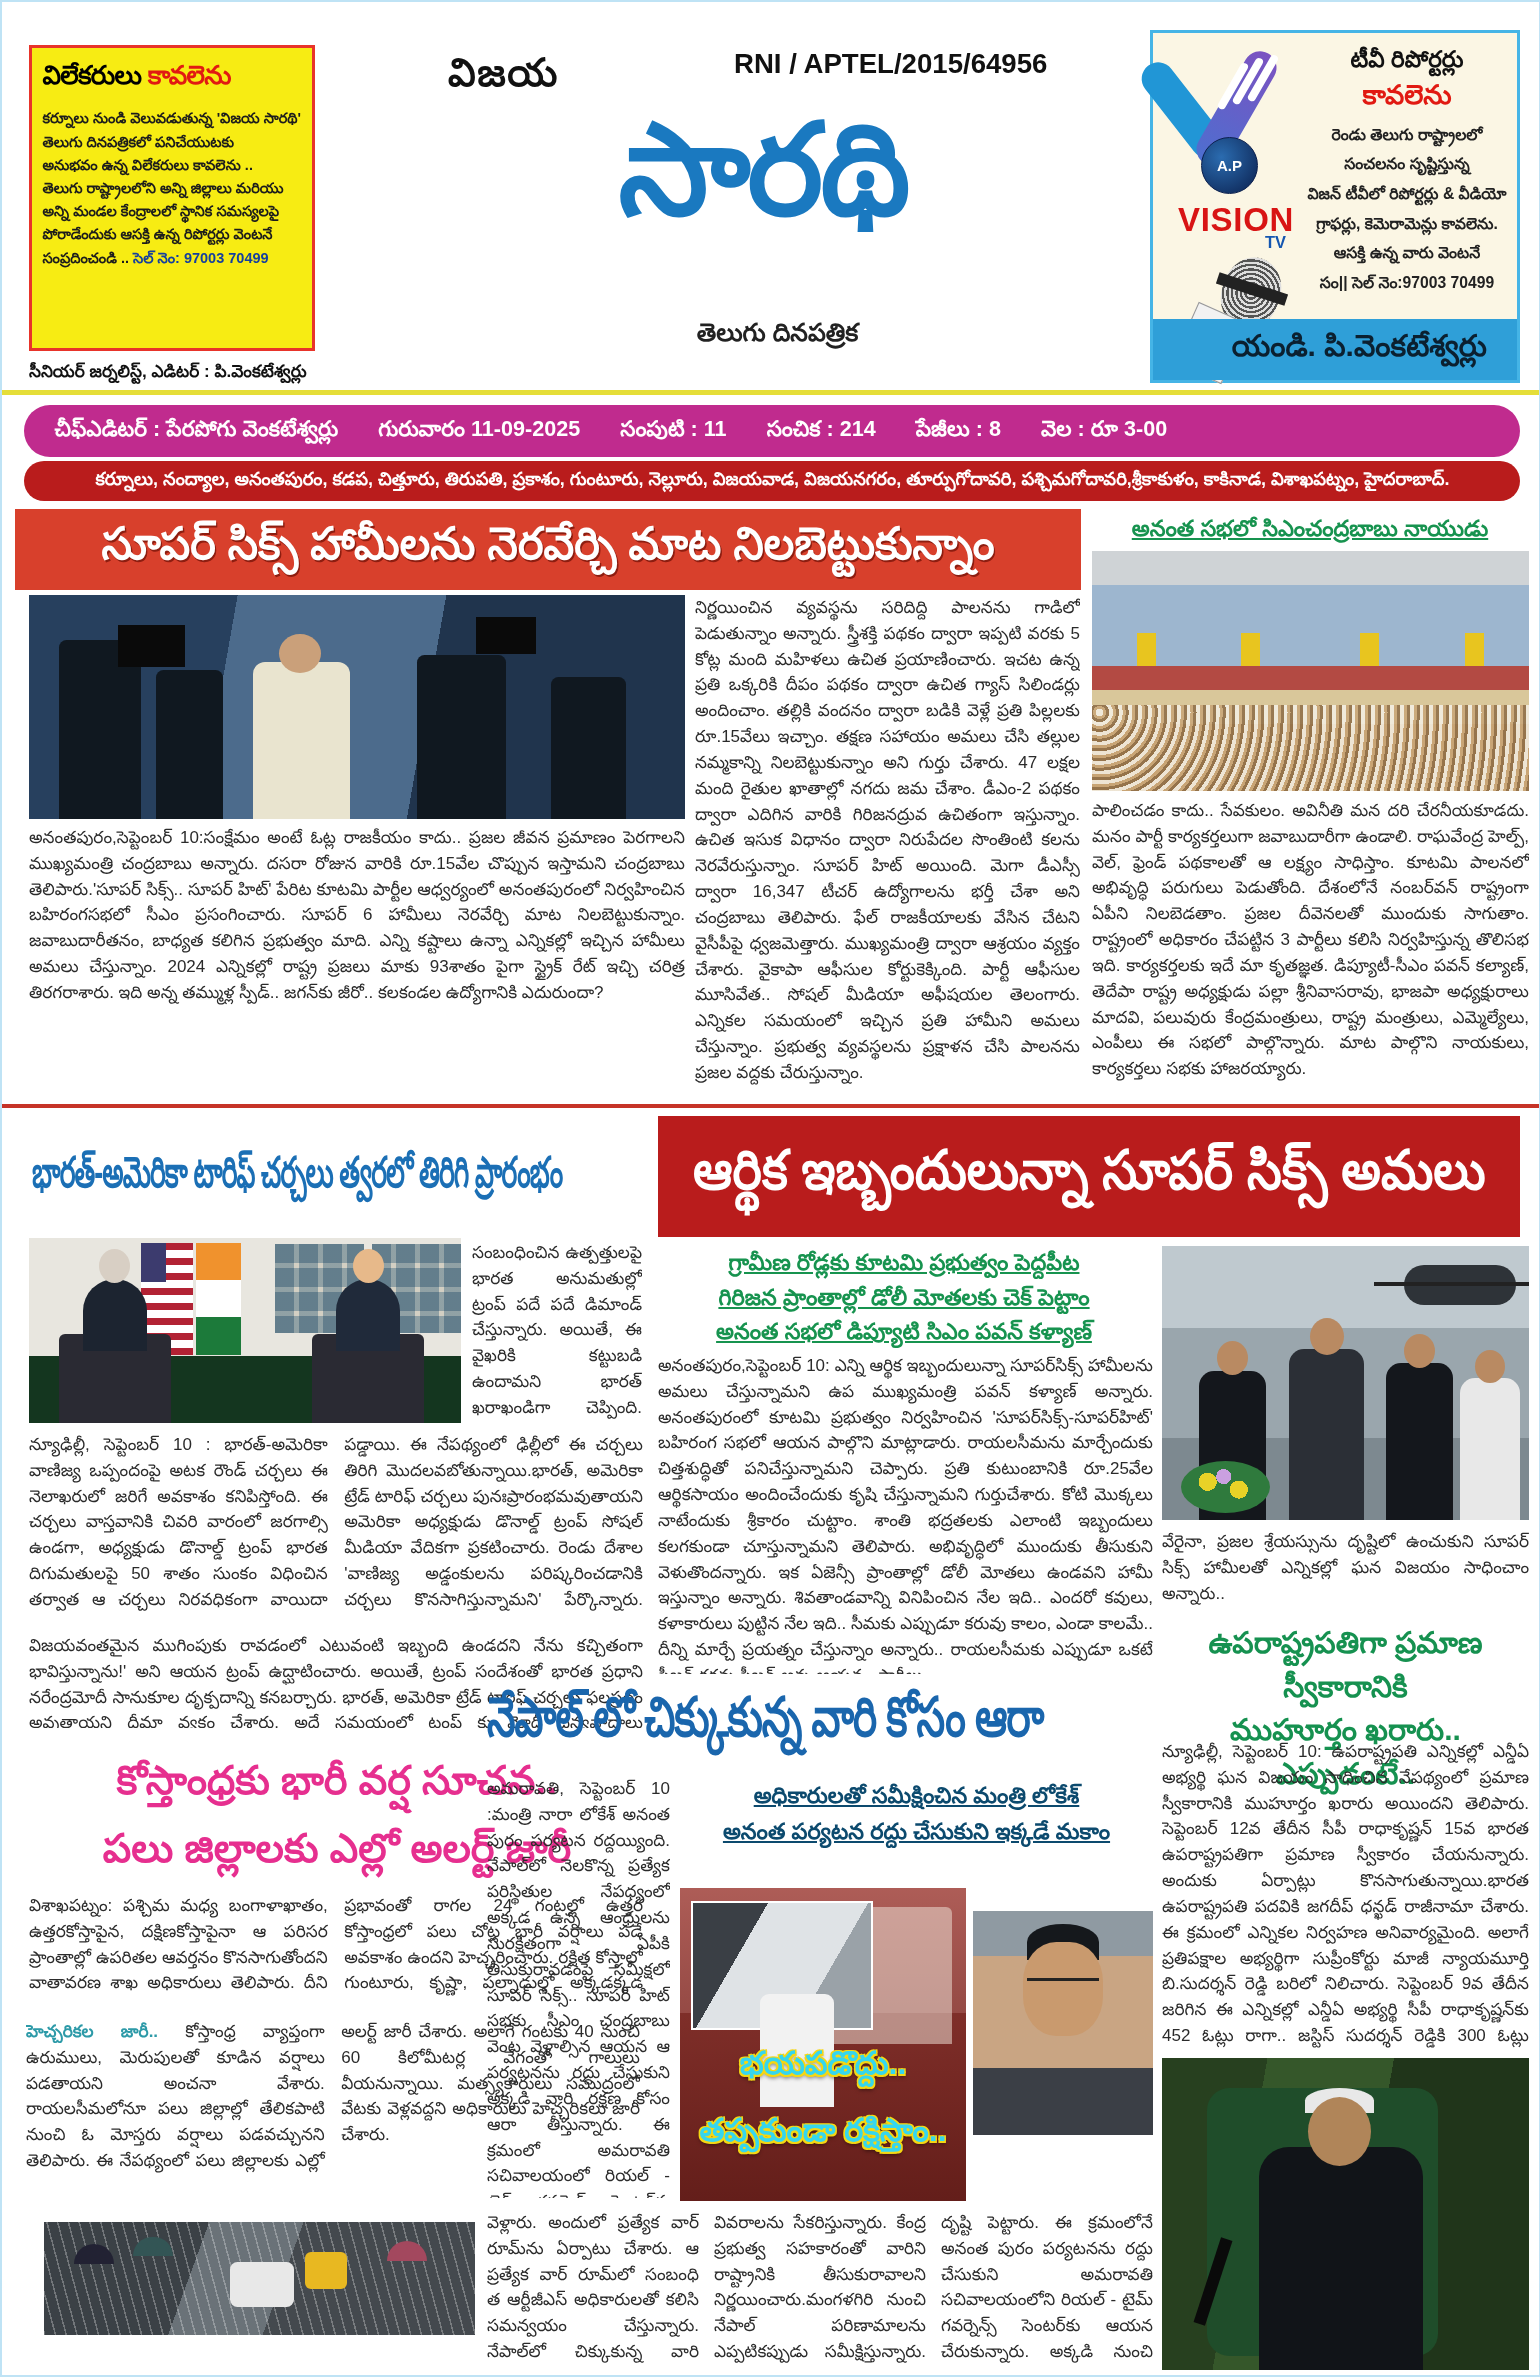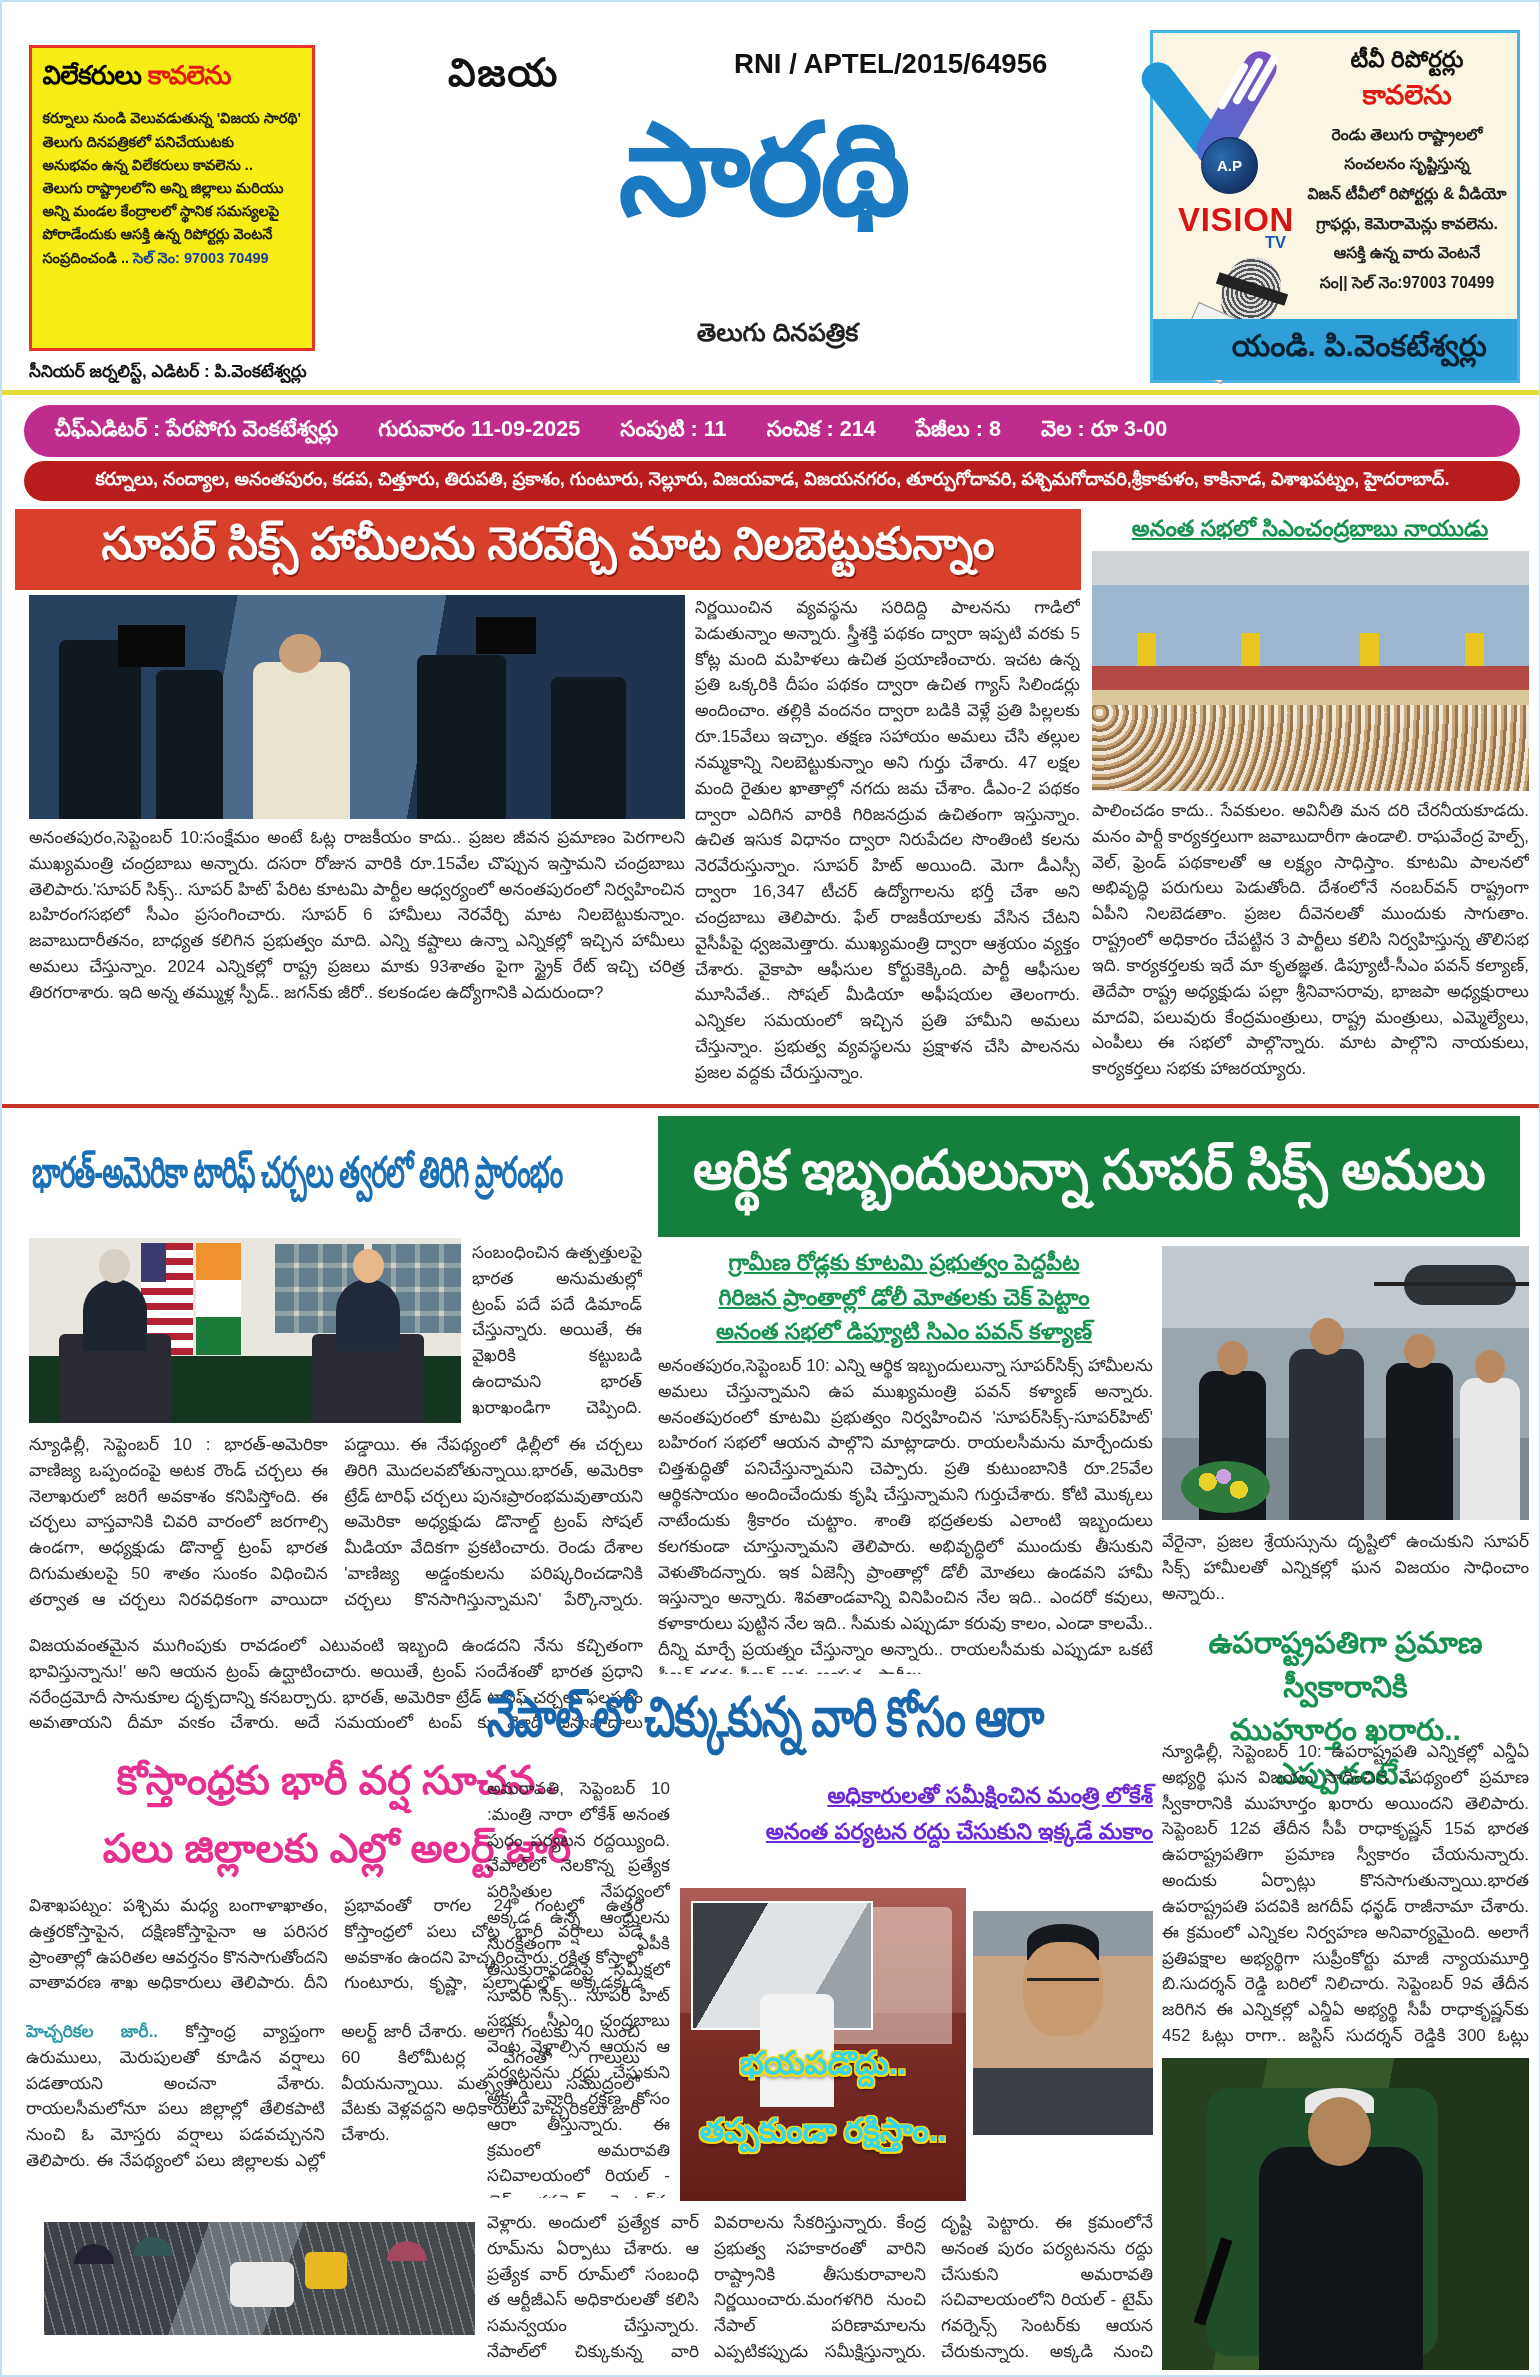--- a/index.html
+++ b/index.html
@@ -103,24 +103,24 @@
   .alert-label{color:#2d9aa8;font-weight:bold;}
 
   #photo-rain{left:42px;top:2220px;width:431px;height:113px;
      background:linear-gradient(110deg,#3b4146 0 35%,#6a7278 35% 55%,#44494e 55% 100%);}
   #photo-rain .streaks{position:absolute;inset:0;background:repeating-linear-gradient(75deg,rgba(255,255,255,.28) 0 1.5px,transparent 1.5px 10.4px);}
   #photo-rain .car{position:absolute;left:186px;top:40px;width:64px;height:45px;background:#e8e8e8;border-radius:7.5px;}
   #photo-rain .auto{position:absolute;left:261px;top:30px;width:42px;height:37px;background:#e8b821;border-radius:6px;}
   #photo-rain .umb{position:absolute;width:40px;height:19.4px;border-radius:40px 40px 0 0;background:#223;}
 
   
-  #econ-banner{left:656px;top:1114px;width:862px;height:121px;background:#15803d;display:flex;align-items:center;justify-content:center;overflow:hidden;}
+  #econ-banner{left:656px;top:1114px;width:862px;height:121px;background:#b91c1c;display:flex;align-items:center;justify-content:center;overflow:hidden;}
   #econ-banner span{color:#fff;font-weight:bold;font-size:55px;white-space:nowrap;transform:scaleX(.9);}
   .green-sub{color:#17934f;font-weight:bold;font-size:22.4px;text-decoration:underline;text-align:center;line-height:1.55;}
-  .pink-sub{color:#6d28d9;font-weight:bold;font-size:22.4px;text-decoration:underline;text-align:right;line-height:1.6;}
+  .pink-sub{color:#0c4a6e;font-weight:bold;font-size:22.4px;text-decoration:underline;text-align:center;line-height:1.6;}
 
   #photo-pawan{left:1160px;top:1244px;width:367px;height:274px;
      background:linear-gradient(#bfc9cf 0 30%,#9aa6ad 30% 70%,#7d8990 70% 100%);}
   #photo-pawan .heli{position:absolute;right:13.4px;top:19.4px;width:112px;height:40px;background:#2e3338;border-radius:22.4px;}
   #photo-pawan .heli:before{content:"";position:absolute;left:-30px;top:16.4px;width:171px;height:4.5px;background:#222;}
   #photo-pawan .suit{position:absolute;bottom:0;background:#14171c;border-radius:15px 15px 0 0;}
   #photo-pawan .phead{position:absolute;border-radius:50%;background:#b98a62;}
   #photo-pawan .flowers{position:absolute;left:19.4px;bottom:7.5px;width:89px;height:52px;border-radius:50%;
      background:radial-gradient(circle at 30% 40%,#e8d227 0 9px,transparent 9px),radial-gradient(circle at 65% 55%,#e8d227 0 9px,transparent 9px),radial-gradient(circle at 48% 30%,#caa0e0 0 7.5px,#2f7a3d 7.5px 100%);}
 

